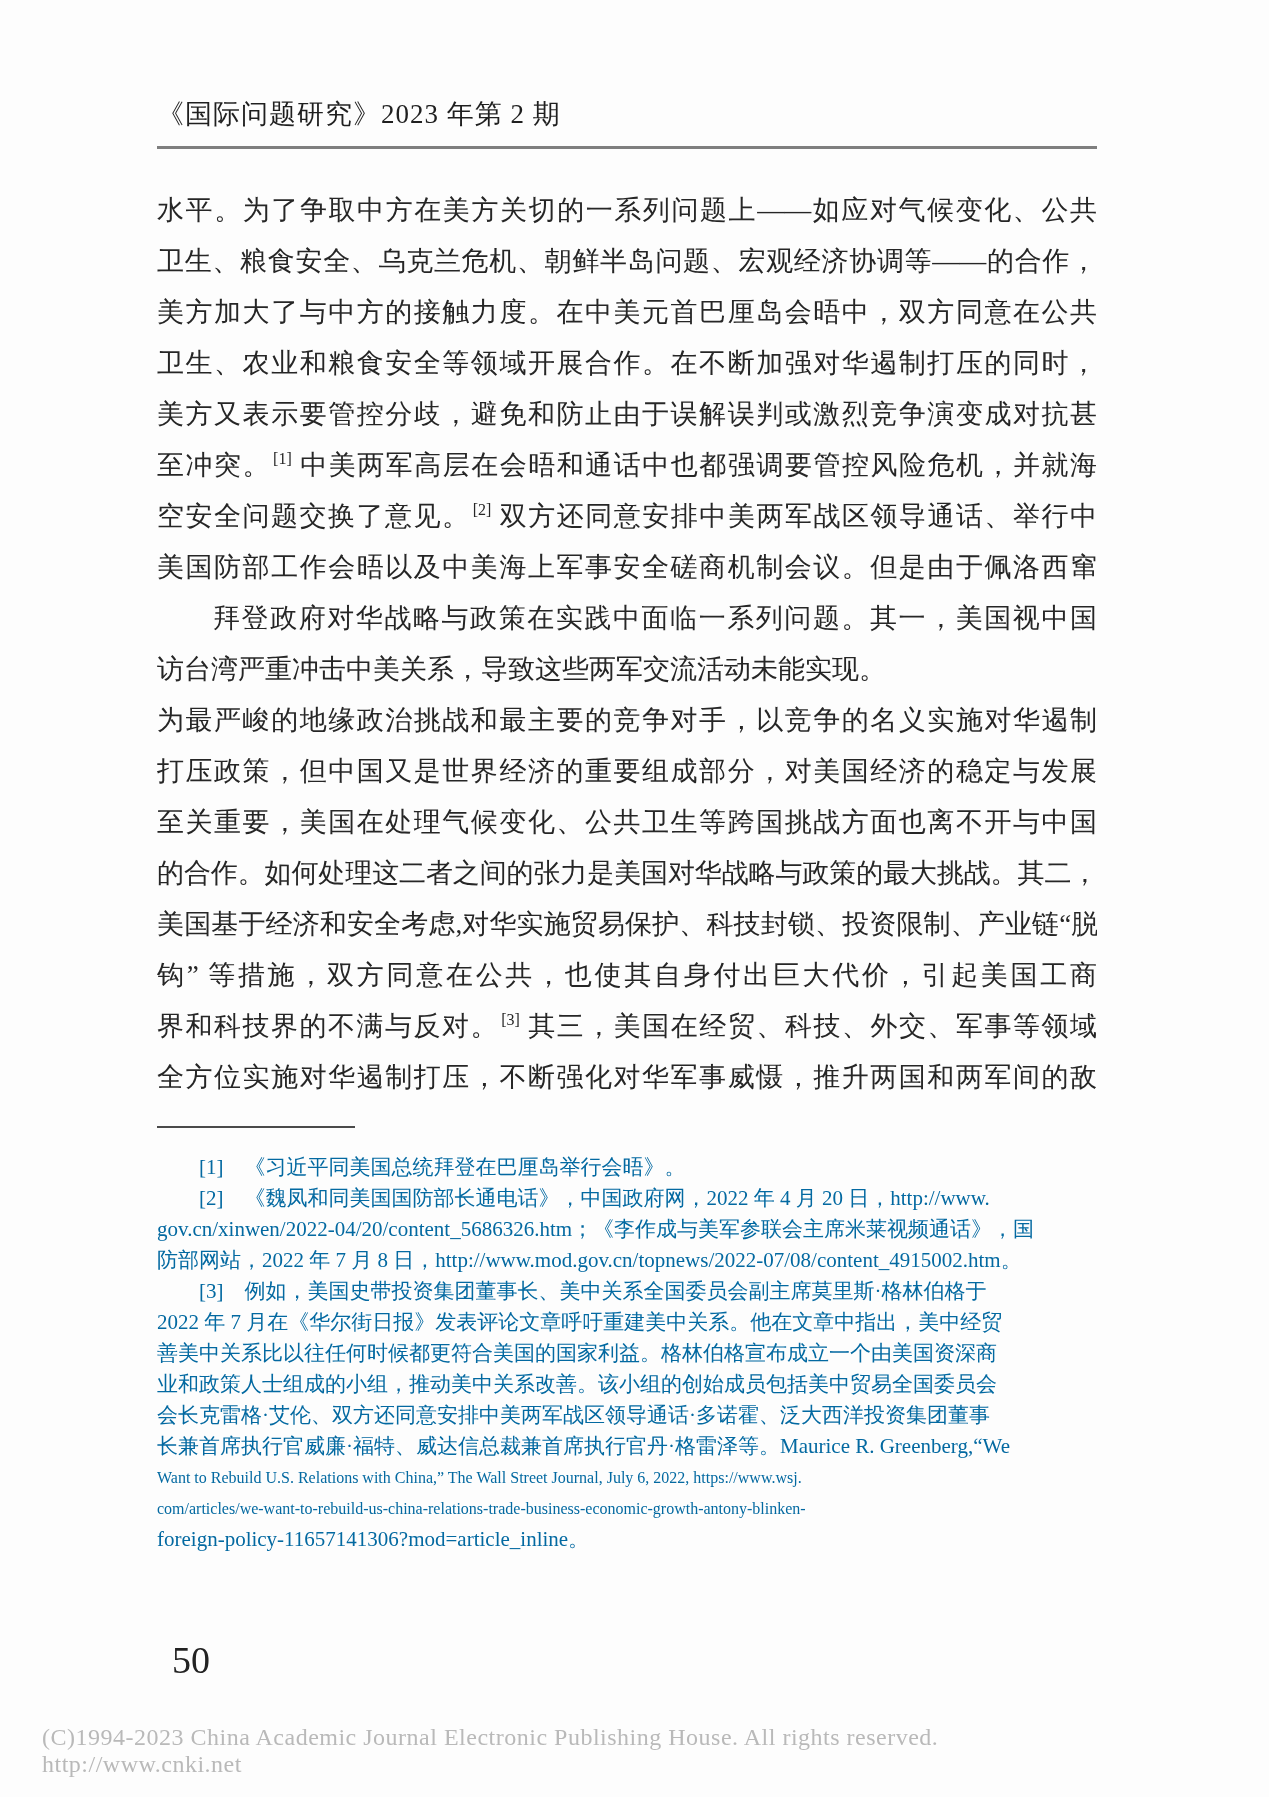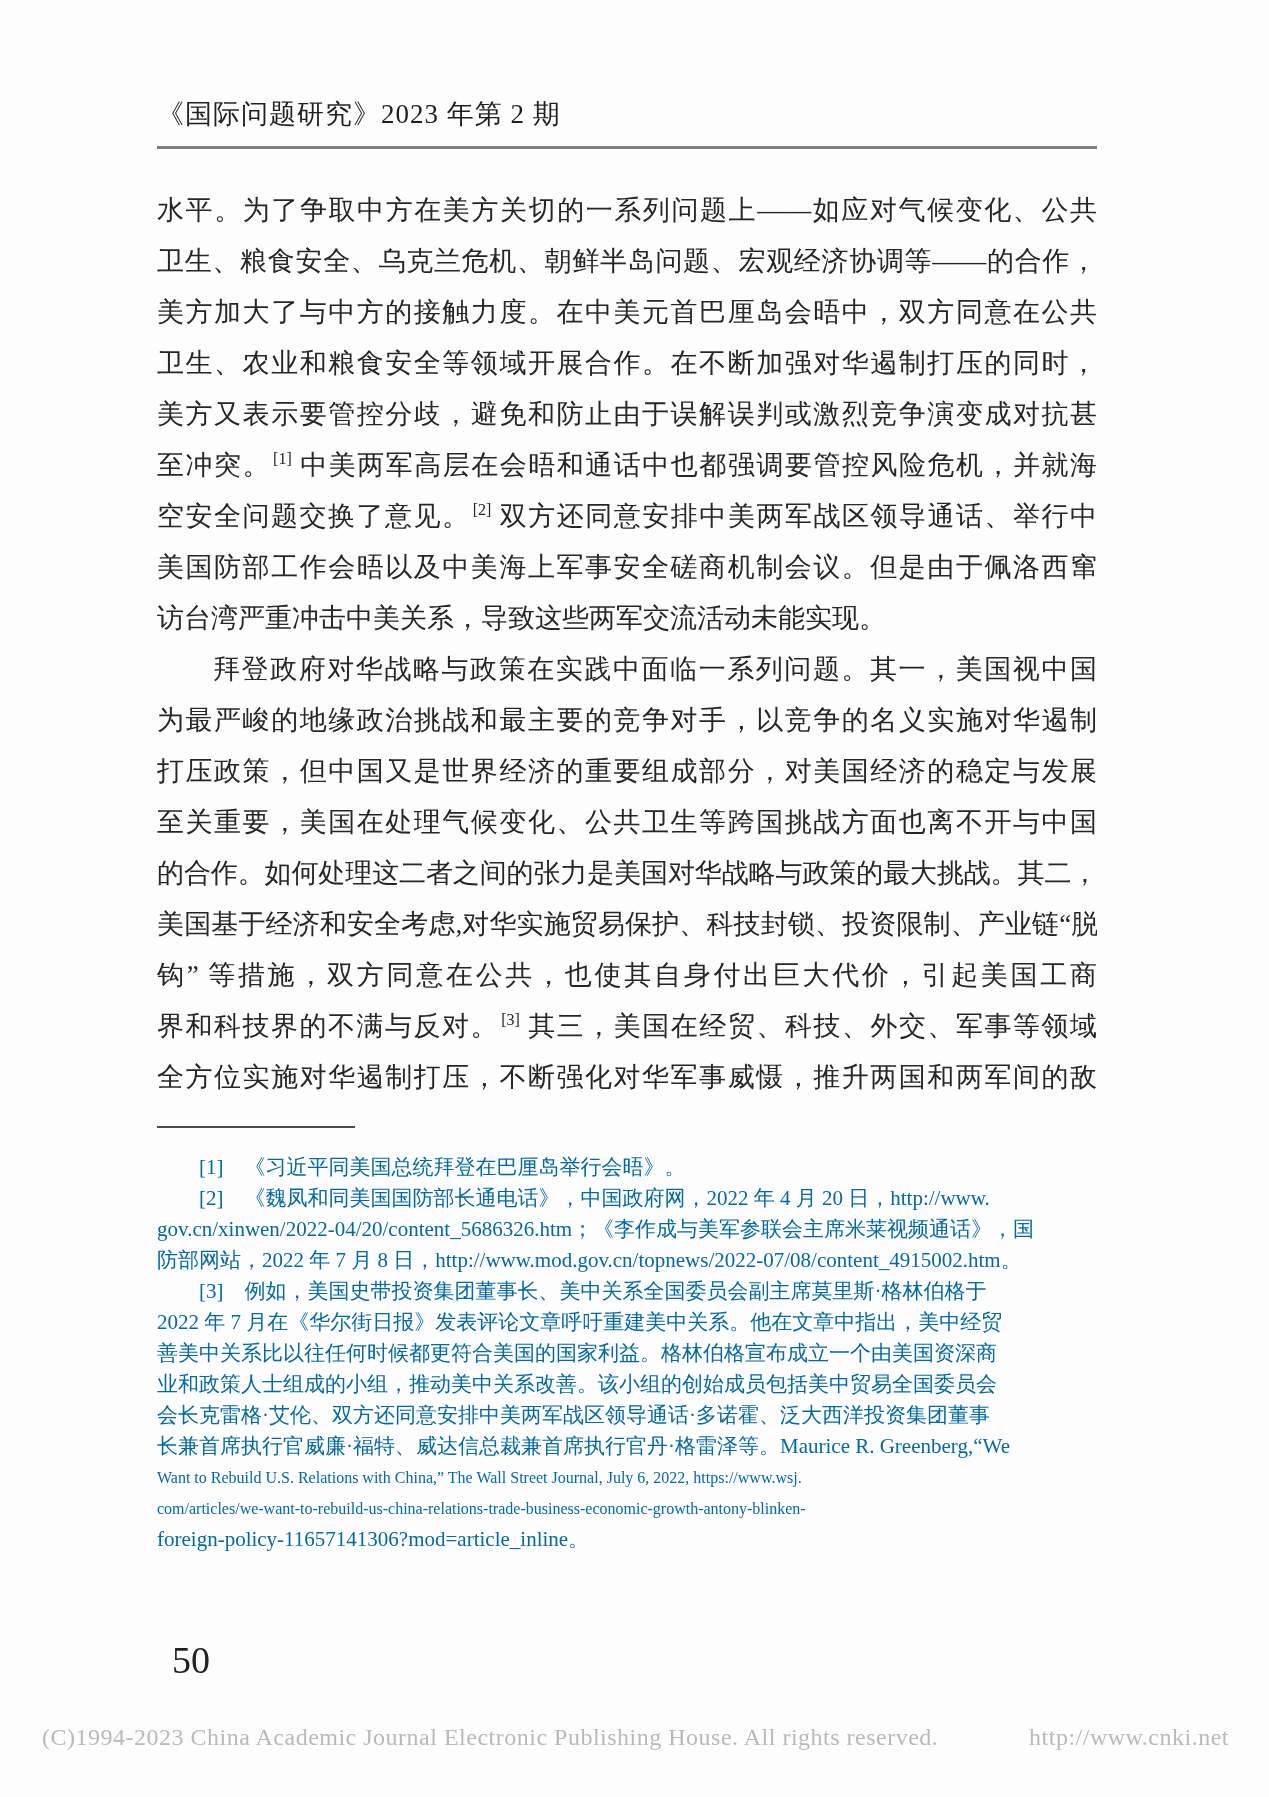--- a/index.html
+++ b/index.html
@@ -54,42 +54,42 @@
   .fni{text-indent:42px;}
   .fs20{font-size:16px;}
   .pagenum{
     position:absolute;left:172px;top:1638px;
     font-size:38px;color:#222;
   }
   .pgfooter{
     position:absolute;left:0;top:1724px;width:1269px;
     display:flex;justify-content:space-between;
     padding:0 40px 0 42px;box-sizing:border-box;
-    font-size:24px;color:#b9b9b9;letter-spacing:0.5px;
+    font-size:24px;color:#b9b9b9;letter-spacing:0.5px;flex-direction:column;
   }
 </style>
 </head>
 <body>
 
 <div id="page">
 
   <div class="hdr">《国际问题研究》2023 年第 2 期</div>
   <div class="hdr-rule"></div>
 
   <div class="bodyblock">
     <div class="bline j">水平。为了争取中方在美方关切的一系列问题上——如应对气候变化、公共</div>
     <div class="bline j">卫生、粮食安全、乌克兰危机、朝鲜半岛问题、宏观经济协调等——的合作，</div>
     <div class="bline j">美方加大了与中方的接触力度。在中美元首巴厘岛会晤中，双方同意在公共</div>
     <div class="bline j">卫生、农业和粮食安全等领域开展合作。在不断加强对华遏制打压的同时，</div>
     <div class="bline j">美方又表示要管控分歧，避免和防止由于误解误判或激烈竞争演变成对抗甚</div>
     <div class="bline j"><span>至冲突。</span><sup class="fnref">[1]</sup><span>中美两军高层在会晤和通话中也都强调要管控风险危机，并就海</span></div>
     <div class="bline j"><span>空安全问题交换了意见。</span><sup class="fnref">[2]</sup><span>双方还同意安排中美两军战区领导通话、举行中</span></div>
     <div class="bline j">美国防部工作会晤以及中美海上军事安全磋商机制会议。但是由于佩洛西窜</div>
+    <div class="bline j indent">拜登政府对华战略与政策在实践中面临一系列问题。其一，美国视中国</div>
     <div class="bline">访台湾严重冲击中美关系，导致这些两军交流活动未能实现。</div>
-    <div class="bline j indent">拜登政府对华战略与政策在实践中面临一系列问题。其一，美国视中国</div>
     <div class="bline j">为最严峻的地缘政治挑战和最主要的竞争对手，以竞争的名义实施对华遏制</div>
     <div class="bline j">打压政策，但中国又是世界经济的重要组成部分，对美国经济的稳定与发展</div>
     <div class="bline j">至关重要，美国在处理气候变化、公共卫生等跨国挑战方面也离不开与中国</div>
     <div class="bline j tight">的合作。如何处理这二者之间的张力是美国对华战略与政策的最大挑战。其二，</div>
     <div class="bline j tight">美国基于经济和安全考虑,对华实施贸易保护、科技封锁、投资限制、产业链“脱</div>
     <div class="bline j">钩” 等措施，双方同意在公共，也使其自身付出巨大代价，引起美国工商</div>
     <div class="bline j"><span>界和科技界的不满与反对。</span><sup class="fnref">[3]</sup><span>其三，美国在经贸、科技、外交、军事等领域</span></div>
     <div class="bline j">全方位实施对华遏制打压，不断强化对华军事威慑，推升两国和两军间的敌</div>
   </div>
 

